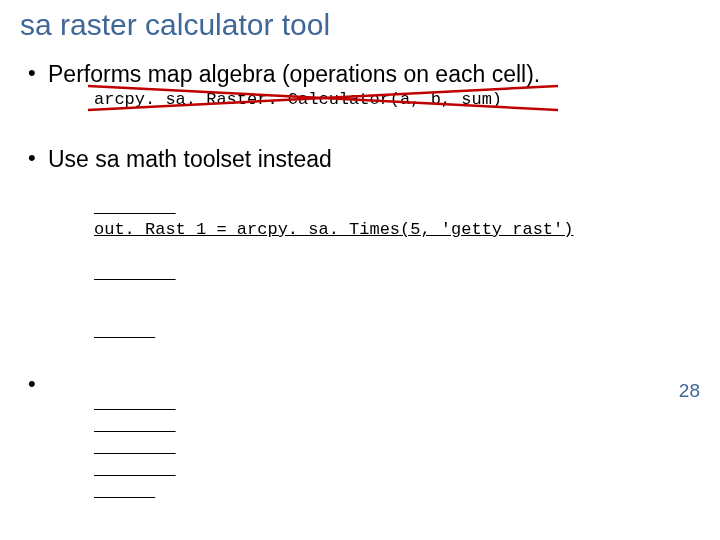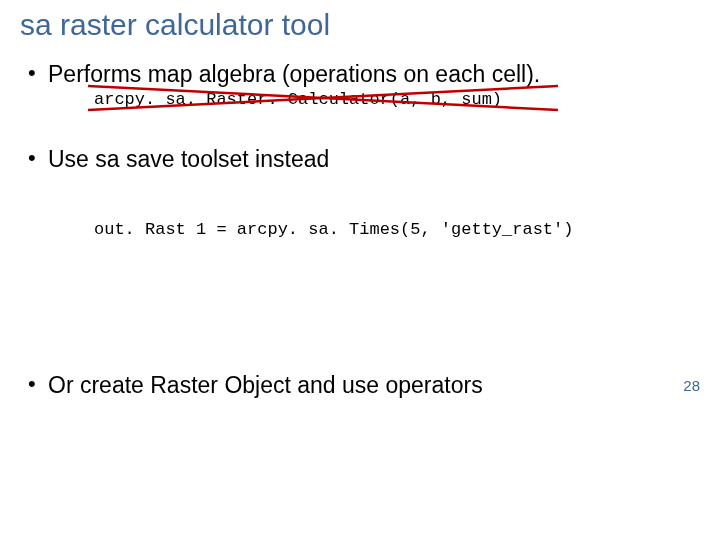--- a/index.html
+++ b/index.html
@@ -47,20 +47,21 @@
   .bullet-text {
     font-size: 23px;
     line-height: 28px;
   }
   .code {
     font-family: "Courier New", Courier, monospace;
     font-size: 17px;
     line-height: 22px;
     margin-left: 46px;
     white-space: pre;
+    text-decoration: underline;
   }
   .code-block {
     margin-top: 2px;
   }
   .code-gap {
     height: 14px;
   }
   .struck-wrap {
     position: relative;
     display: block;
@@ -76,22 +77,22 @@
     left: -6px;
     top: -6px;
     width: 470px;
     height: 32px;
     pointer-events: none;
   }
   .li-gap-small { margin-bottom: 28px !important; }
   .pagenum {
     position: absolute;
     right: 20px;
-    bottom: 18px;
-    font-size: 15px;
+    bottom: 10px;
+    font-size: 19px;
     color: #3f6797;
   }
 </style>
 </head>
 <body>
 
 <div class="slide">
 
   <h1 class="title">sa raster calculator tool</h1>
 
@@ -102,29 +103,28 @@
       <div class="struck-wrap">
         <span class="struck-code">arcpy. sa. Raster. Calculator(a, b, sum)</span>
         <svg class="cross" viewBox="0 0 470 32" preserveAspectRatio="none">
           <line x1="0" y1="4" x2="470" y2="28" stroke="#c00000" stroke-width="2.5"></line>
           <line x1="0" y1="28" x2="470" y2="4" stroke="#c00000" stroke-width="2.5"></line>
         </svg>
       </div>
     </li>
 
     <li class="li-gap-small">
-      <div class="bullet-text">Use sa save toolset instead</div>
+      <div class="bullet-text">Use sa math toolset instead</div>
       <div class="code code-block">
         <div>out. Rast 1 = arcpy. sa. Times(5, 'getty_rast')</div>
         <div class="code-gap"></div>
       </div>
     </li>
 
     <li>
-      <div class="bullet-text">Or create Raster Object and use operators</div>
       <div class="code code-block">
         
         
         
         
       </div>
     </li>
 
   </ul>
 

